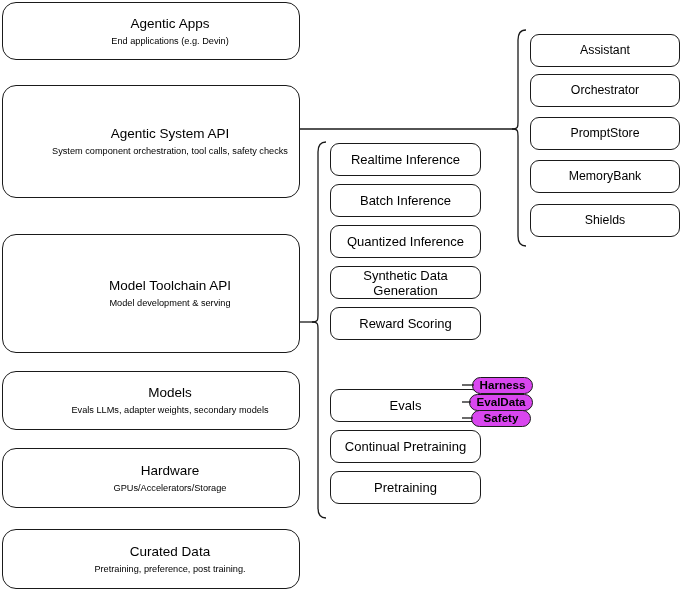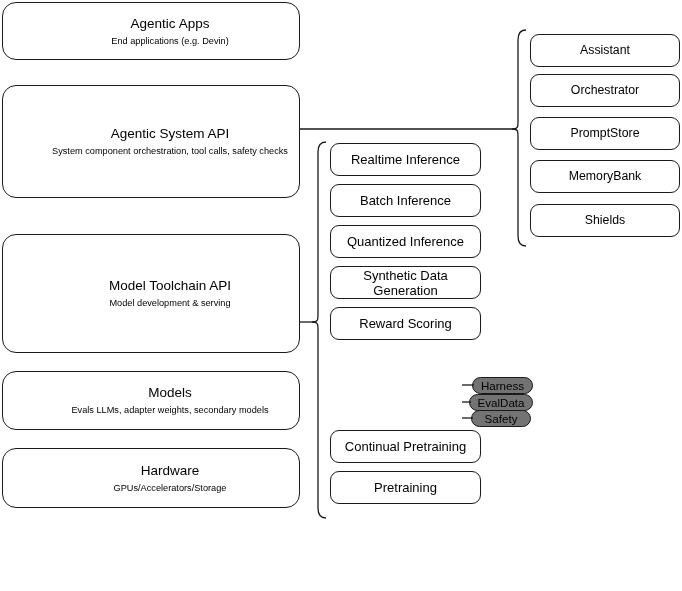--- a/index.html
+++ b/index.html
@@ -54,28 +54,28 @@
     border-radius: 9px;
   }
   .comp-label {
     font-size: 12.3px;
     line-height: 15px;
   }
   .pill {
     position: absolute;
     box-sizing: border-box;
     border: 1.3px solid #1a1a1a;
-    background: #737373;
+    background: #d946ef;
     border-radius: 999px;
     display: flex;
-    align-items: center;
     justify-content: center;
     font-size: 11.6px;
     line-height: 13px;
     color: #000;
+    font-weight: bold;
   }
   svg.overlay {
     position: absolute;
     left: 0;
     top: 0;
     width: 682px;
     height: 591px;
     pointer-events: none;
   }
   svg.overlay path, svg.overlay line {
@@ -107,20 +107,24 @@
   <div class="node layer-box" style="left:2px; top:371px; width:298px; height:59px;">
     <div class="layer-title">Models</div>
     <div class="layer-sub">Evals LLMs, adapter weights, secondary models</div>
   </div>
 
   <div class="node layer-box" style="left:2px; top:448px; width:298px; height:60px;">
     <div class="layer-title">Hardware</div>
     <div class="layer-sub">GPUs/Accelerators/Storage</div>
   </div>
 
+  <div class="node layer-box" style="left:2px; top:529px; width:298px; height:60px;">
+    <div class="layer-title">Curated Data</div>
+    <div class="layer-sub">Pretraining, preference, post training.</div>
+  </div>
 
   <div class="node cap-box" style="left:330px; top:143px; width:151px; height:33px;">
     <div class="cap-label">Realtime Inference</div>
   </div>
 
   <div class="node cap-box" style="left:330px; top:184px; width:151px; height:33px;">
     <div class="cap-label">Batch Inference</div>
   </div>
 
   <div class="node cap-box" style="left:330px; top:225px; width:151px; height:33px;">
@@ -129,20 +133,23 @@
 
   <div class="node cap-box" style="left:330px; top:266px; width:151px; height:33px;">
     <div class="cap-label">Synthetic Data Generation</div>
   </div>
 
   <div class="node cap-box" style="left:330px; top:307px; width:151px; height:33px;">
     <div class="cap-label">Reward Scoring</div>
   </div>
 
 
+  <div class="node cap-box" style="left:330px; top:389px; width:151px; height:33px;">
+    <div class="cap-label">Evals</div>
+  </div>
 
   <div class="node cap-box" style="left:330px; top:430px; width:151px; height:33px;">
     <div class="cap-label">Continual Pretraining</div>
   </div>
 
   <div class="node cap-box" style="left:330px; top:471px; width:151px; height:33px;">
     <div class="cap-label">Pretraining</div>
   </div>
 
   <div class="pill" style="left:472px; top:377px; width:61px; height:17px;">

